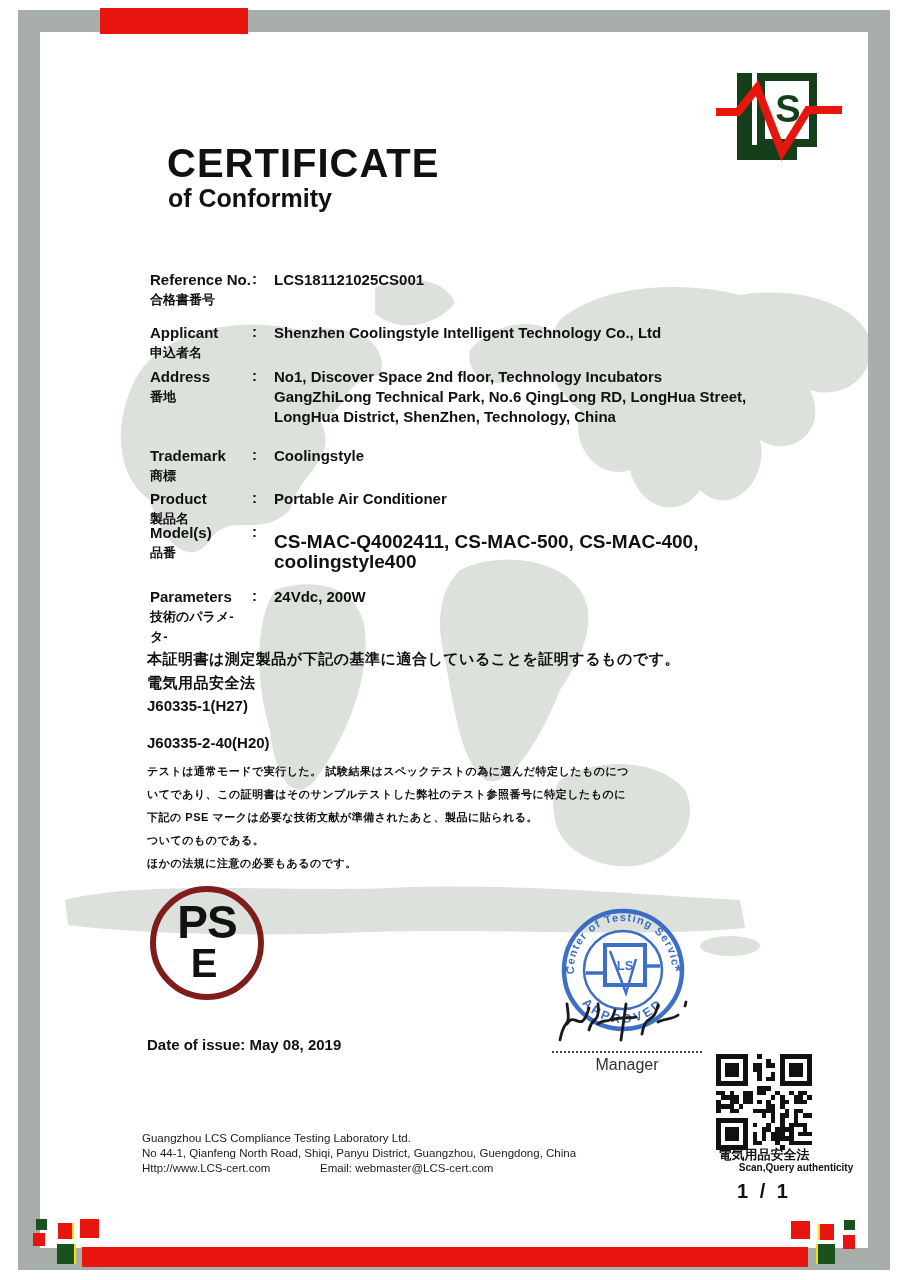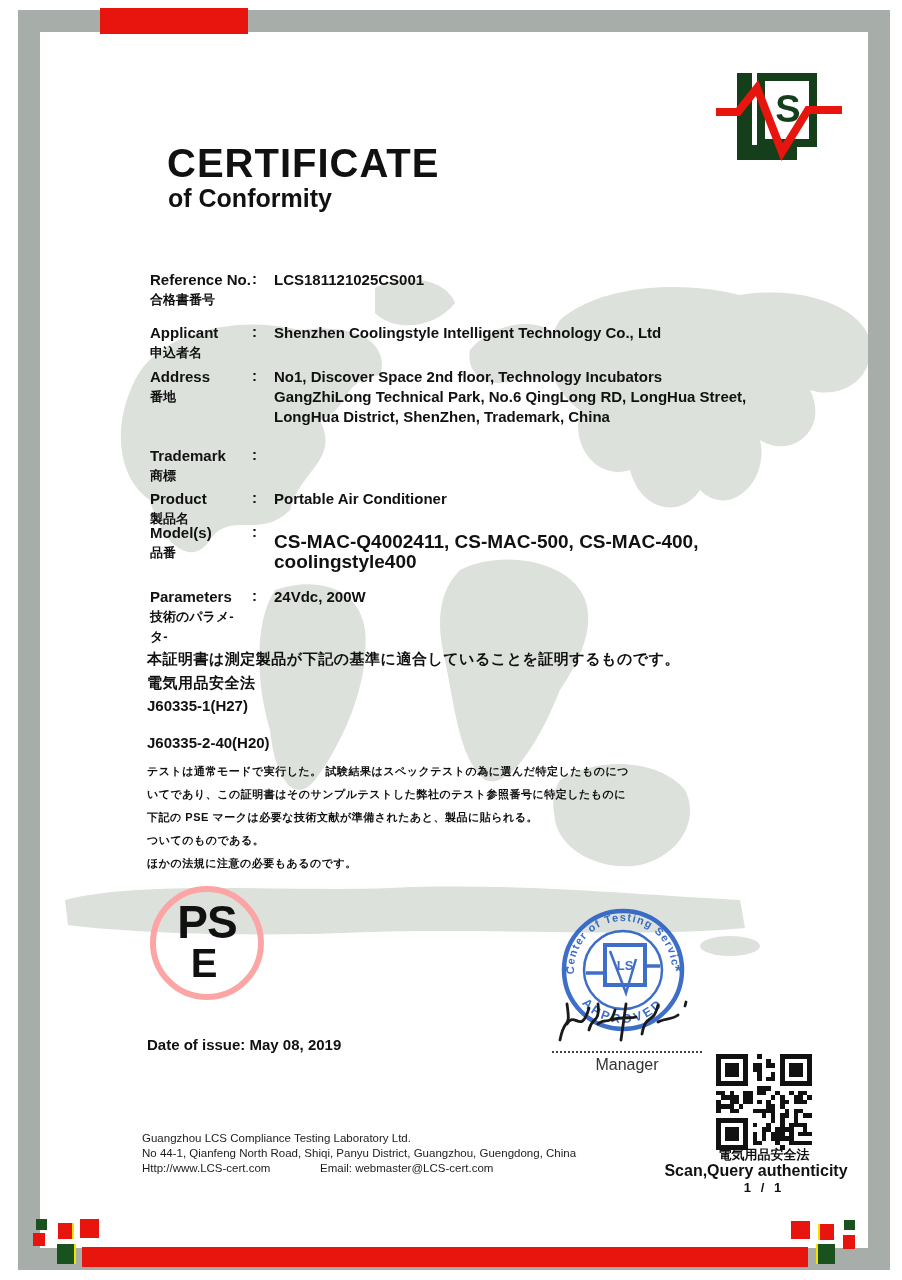--- a/index.html
+++ b/index.html
@@ -31,36 +31,36 @@
   .f-label .en{font-size:15px;font-weight:bold;line-height:19px;}
   .f-label .jp{font-size:13px;font-weight:bold;line-height:18px;margin-top:2px;}
   .f-colon{flex:0 0 22px;font-size:15px;font-weight:bold;}
   .f-value{flex:1;font-size:15px;font-weight:bold;line-height:20px;}
   
   .jline{position:absolute;left:147px;font-size:15px;font-weight:600;z-index:1;letter-spacing:0.5px;}
   .jstd{position:absolute;left:147px;font-size:15px;font-weight:bold;z-index:1;}
   .jpara{position:absolute;left:147px;top:760px;width:650px;font-size:11px;font-weight:700;z-index:1;letter-spacing:0.5px;}
   .jpara div{line-height:23px;}
   
-  .pse{position:absolute;left:150px;top:886px;width:114px;height:114px;border:6px solid #fca5a5;
+  .pse{position:absolute;left:150px;top:886px;width:114px;height:114px;border:6px solid #7f1d1d;
        border-radius:50%;box-sizing:border-box;z-index:1;text-align:center;}
   .pse .ps{font-size:46px;font-weight:bold;line-height:44px;margin-top:8px;letter-spacing:-1px;}
   .pse .e{font-size:40px;font-weight:bold;line-height:38px;margin-left:-6px;}
   
   .date-issue{position:absolute;left:147px;top:1036px;font-size:15px;font-weight:bold;z-index:1;}
   
   .stamp{position:absolute;left:548px;top:895px;z-index:2;opacity:0.92;}
   .signature{position:absolute;left:552px;top:992px;z-index:3;}
   .sig-line{position:absolute;left:552px;top:1051px;width:150px;border-top:2px dotted #444;z-index:3;}
   .sig-title{position:absolute;left:552px;top:1056px;width:150px;text-align:center;font-size:16px;color:#333;z-index:3;}
   
   .qr{position:absolute;left:716px;top:1054px;z-index:1;}
   .qr-cap-cn{position:absolute;left:688px;top:1146px;width:152px;text-align:center;font-size:13px;font-weight:bold;z-index:1;}
-  .qr-cap-en{position:absolute;left:664px;top:1162px;width:184px;text-align:center;font-size:16px;font-weight:bold;z-index:1;}
-  .qr-page{position:absolute;left:688px;top:1180px;width:152px;text-align:center;font-size:13px;font-weight:bold;letter-spacing:3px;z-index:1;}
+  .qr-cap-en{position:absolute;left:704px;top:1162px;width:184px;text-align:center;font-size:10px;font-weight:bold;z-index:1;}
+  .qr-page{position:absolute;left:688px;top:1180px;width:152px;text-align:center;font-size:20px;font-weight:bold;letter-spacing:3px;z-index:1;}
   
   .footer{position:absolute;left:142px;top:1131px;font-size:11.5px;line-height:15px;color:#1c1c1c;z-index:1;}
   .footer .cols span{display:inline-block;width:178px;}
 </style>
 </head>
 <body>
 
 <div id="certificate">
 
   <svg class="map" width="836" height="700" viewBox="0 0 836 700">
@@ -126,29 +126,30 @@
   </div>
   <div class="field-row" style="top:367px;">
     <div class="f-label">
         <div class="en">Address</div>
         <div class="jp">番地</div>
       </div>
     <div class="f-colon">:</div>
     <div class="f-value">
       <div>No1, Discover Space 2nd floor, Technology Incubators</div>
       <div>GangZhiLong Technical Park, No.6 QingLong RD, LongHua Street,</div>
-      <div>LongHua District, ShenZhen, Trademark, China</div>
+      <div>LongHua District, ShenZhen, Technology, China</div>
     </div>
   </div>
   <div class="field-row" style="top:446px;">
     <div class="f-label">
         <div class="en">Trademark</div>
         <div class="jp">商標</div>
       </div>
     <div class="f-colon">:</div>
+    <div class="f-value">Coolingstyle</div>
   </div>
   <div class="field-row" style="top:489px;">
     <div class="f-label">
         <div class="en">Product</div>
         <div class="jp">製品名</div>
       </div>
     <div class="f-colon">:</div>
     <div class="f-value">Portable Air Conditioner</div>
   </div>
   <div class="field-row" style="top:523px;">

